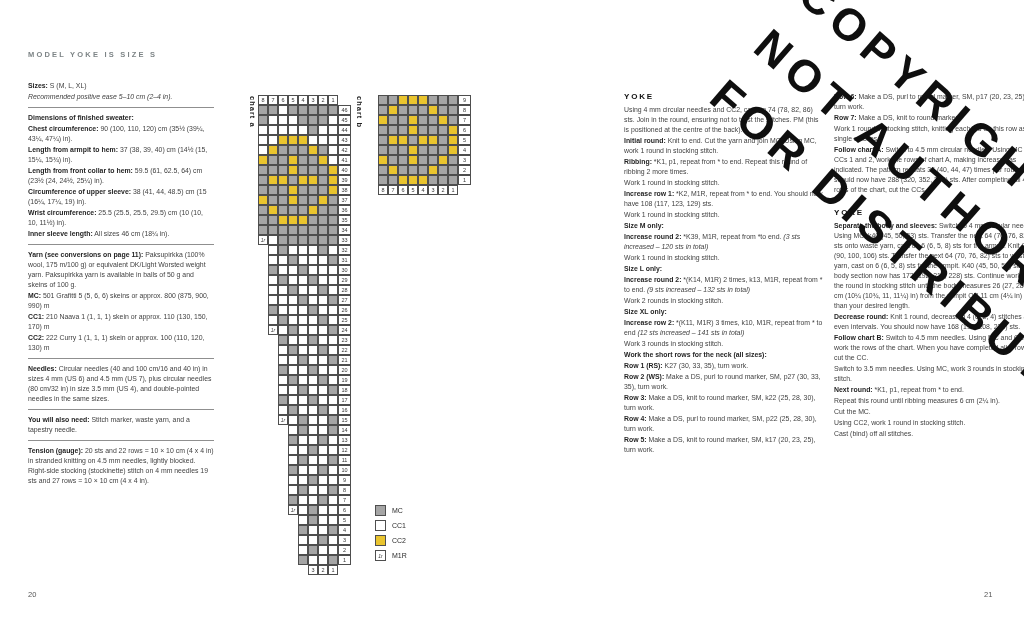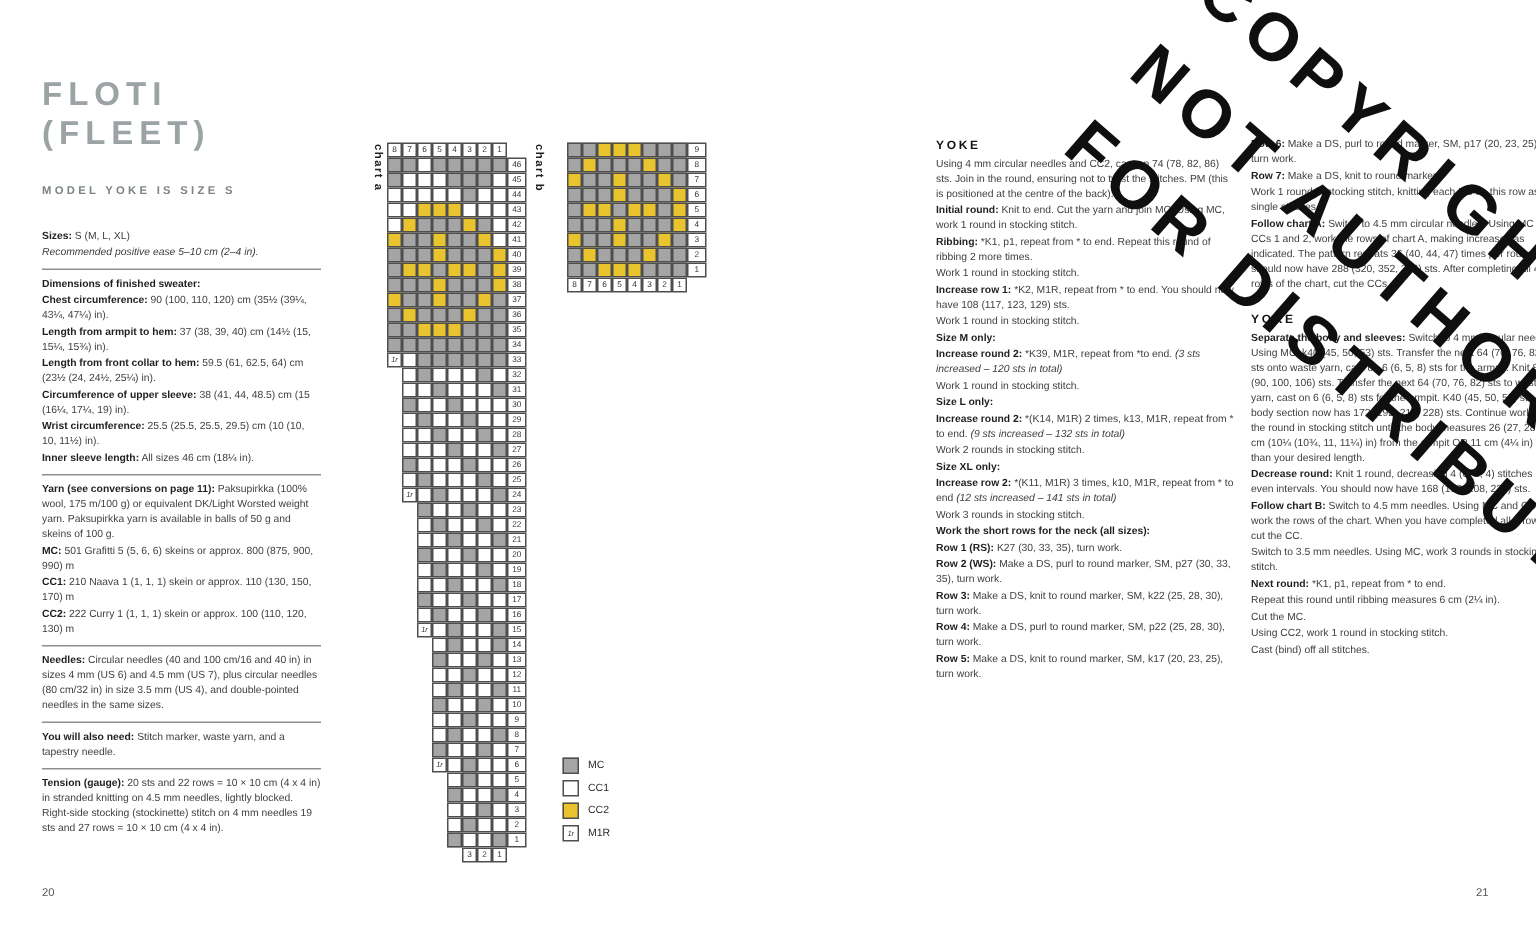--- a/index.html
+++ b/index.html
@@ -46,21 +46,20 @@
   
   .pageno{position:absolute;top:590px;font-size:7.5px;color:#555;}
   .pageno.left{left:28px;} .pageno.right{left:984px;}
 </style>
 </head>
 <body>
 
 <div class="page">
 
   <div class="leftcol">
-    <div class="title">FLOTI (FLEET)</div>
     <div class="model">MODEL YOKE IS SIZE S</div>
     <div class="blocks">
         <p><span class="b ">Sizes:</span><span class=""> S (M, L, XL)</span></p>
         <p><span class="i">Recommended positive ease 5–10 cm (2–4 in).</span></p>
         <div class="rule"></div>
         <p><span class="b ">Dimensions of finished sweater:</span></p>
         <p><span class="b ">Chest circumference:</span><span class=""> 90 (100, 110, 120) cm (35½ (39¼, 43¼, 47¼) in).</span></p>
         <p><span class="b ">Length from armpit to hem:</span><span class=""> 37 (38, 39, 40) cm (14½ (15, 15¼, 15¾) in).</span></p>
         <p><span class="b ">Length from front collar to hem:</span><span class=""> 59.5 (61, 62.5, 64) cm (23½ (24, 24½, 25¼) in).</span></p>
         <p><span class="b ">Circumference of upper sleeve:</span><span class=""> 38 (41, 44, 48.5) cm (15 (16¼, 17¼, 19) in).</span></p>

